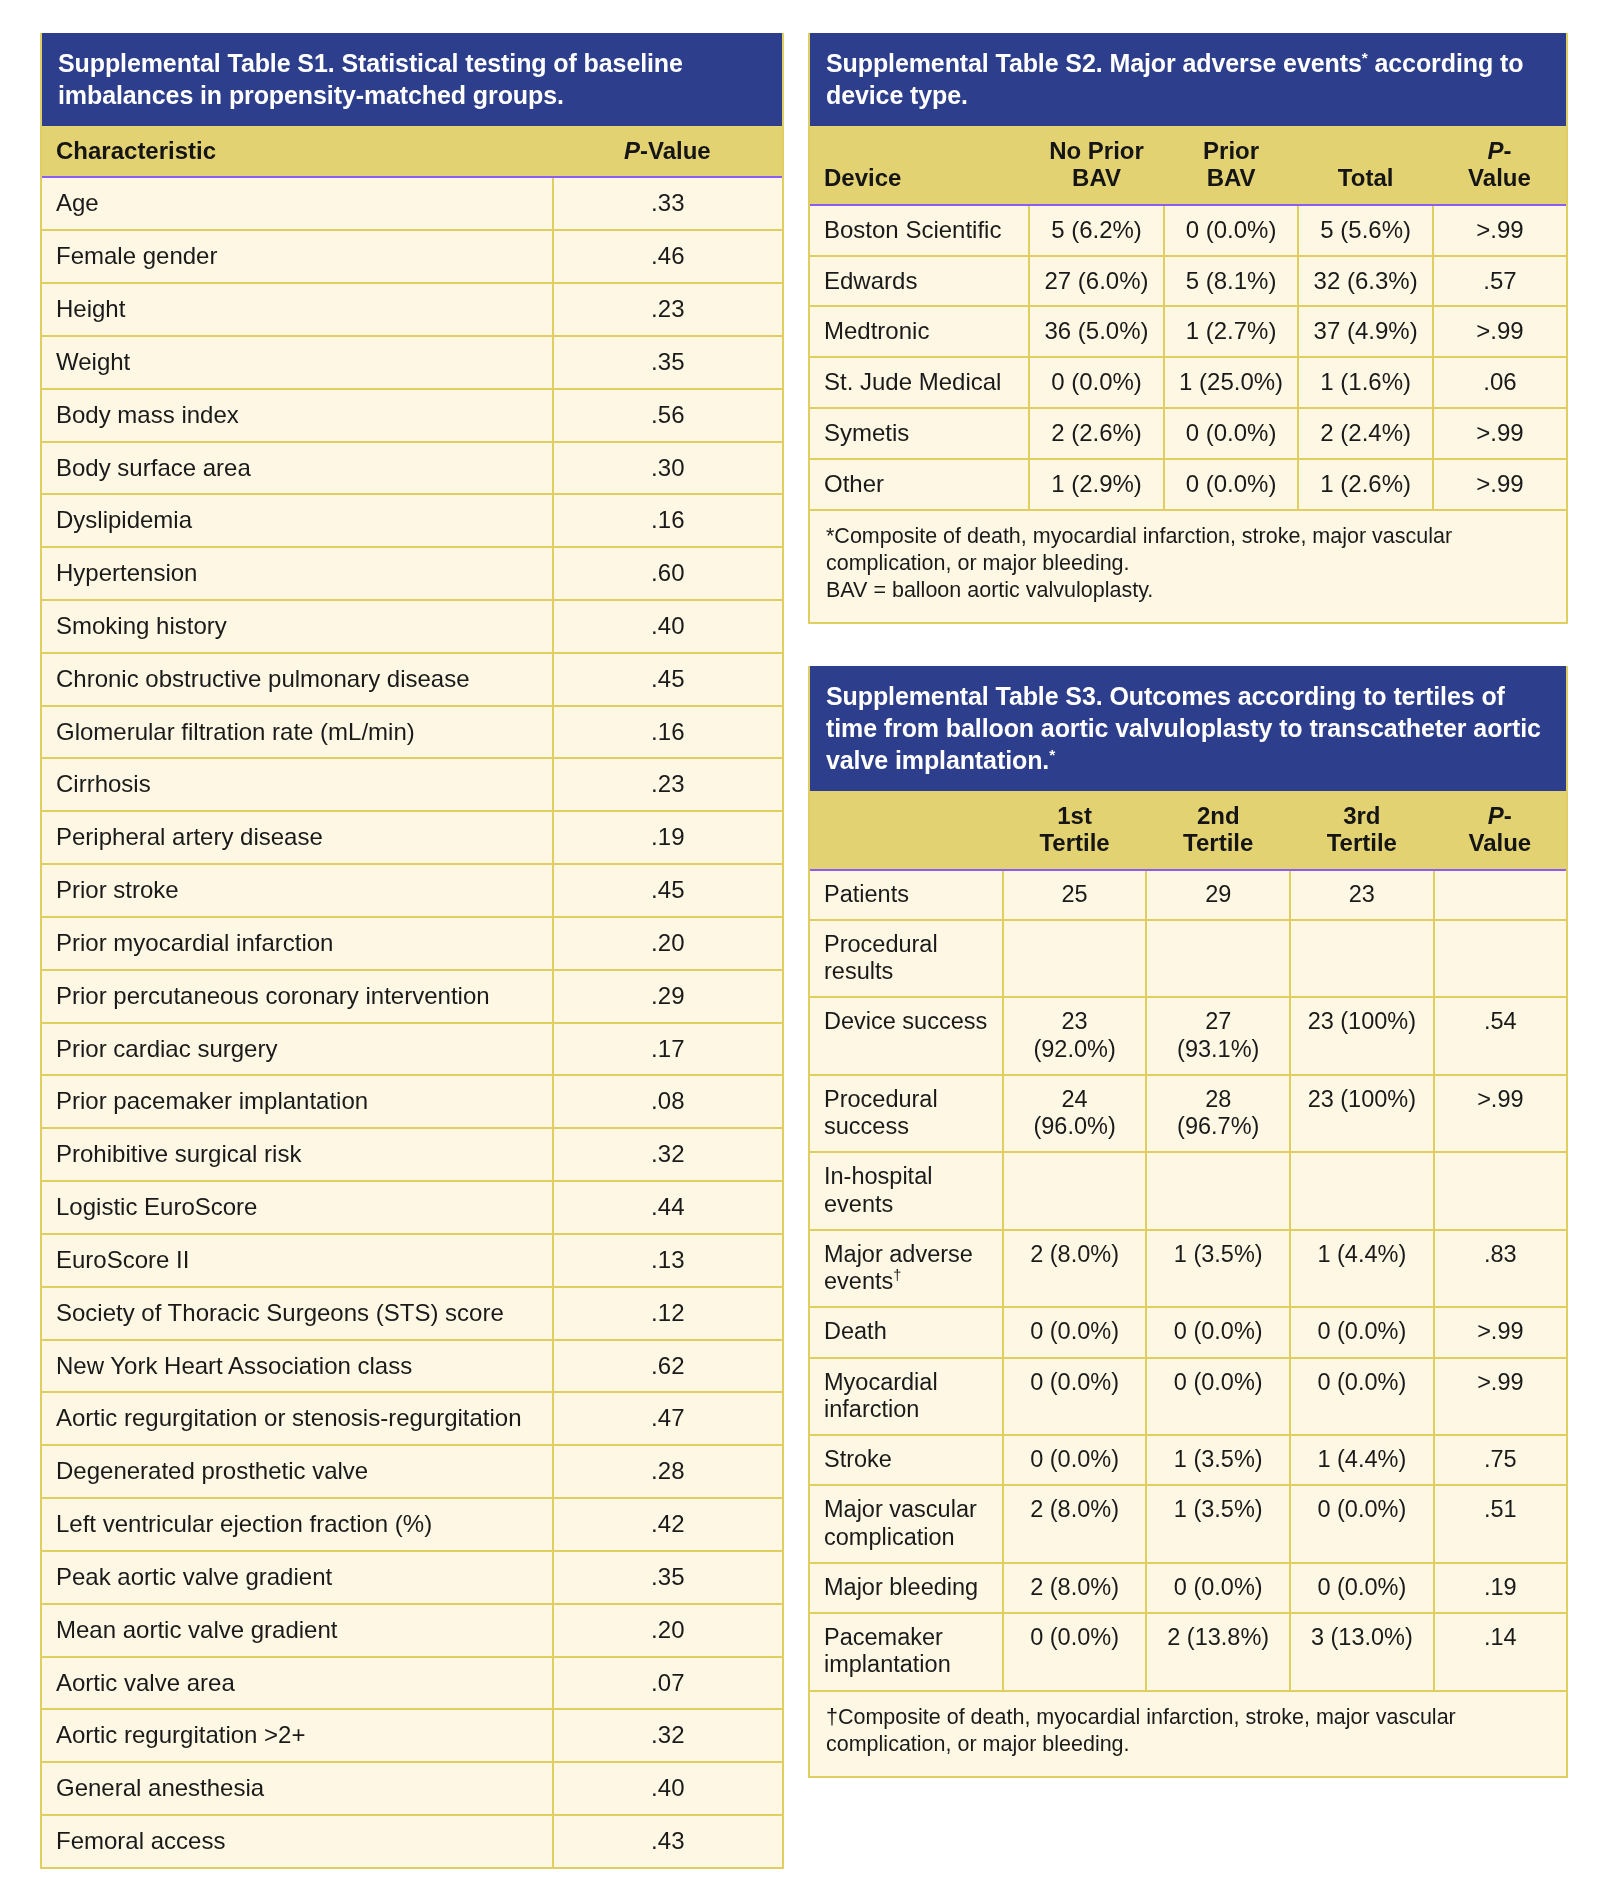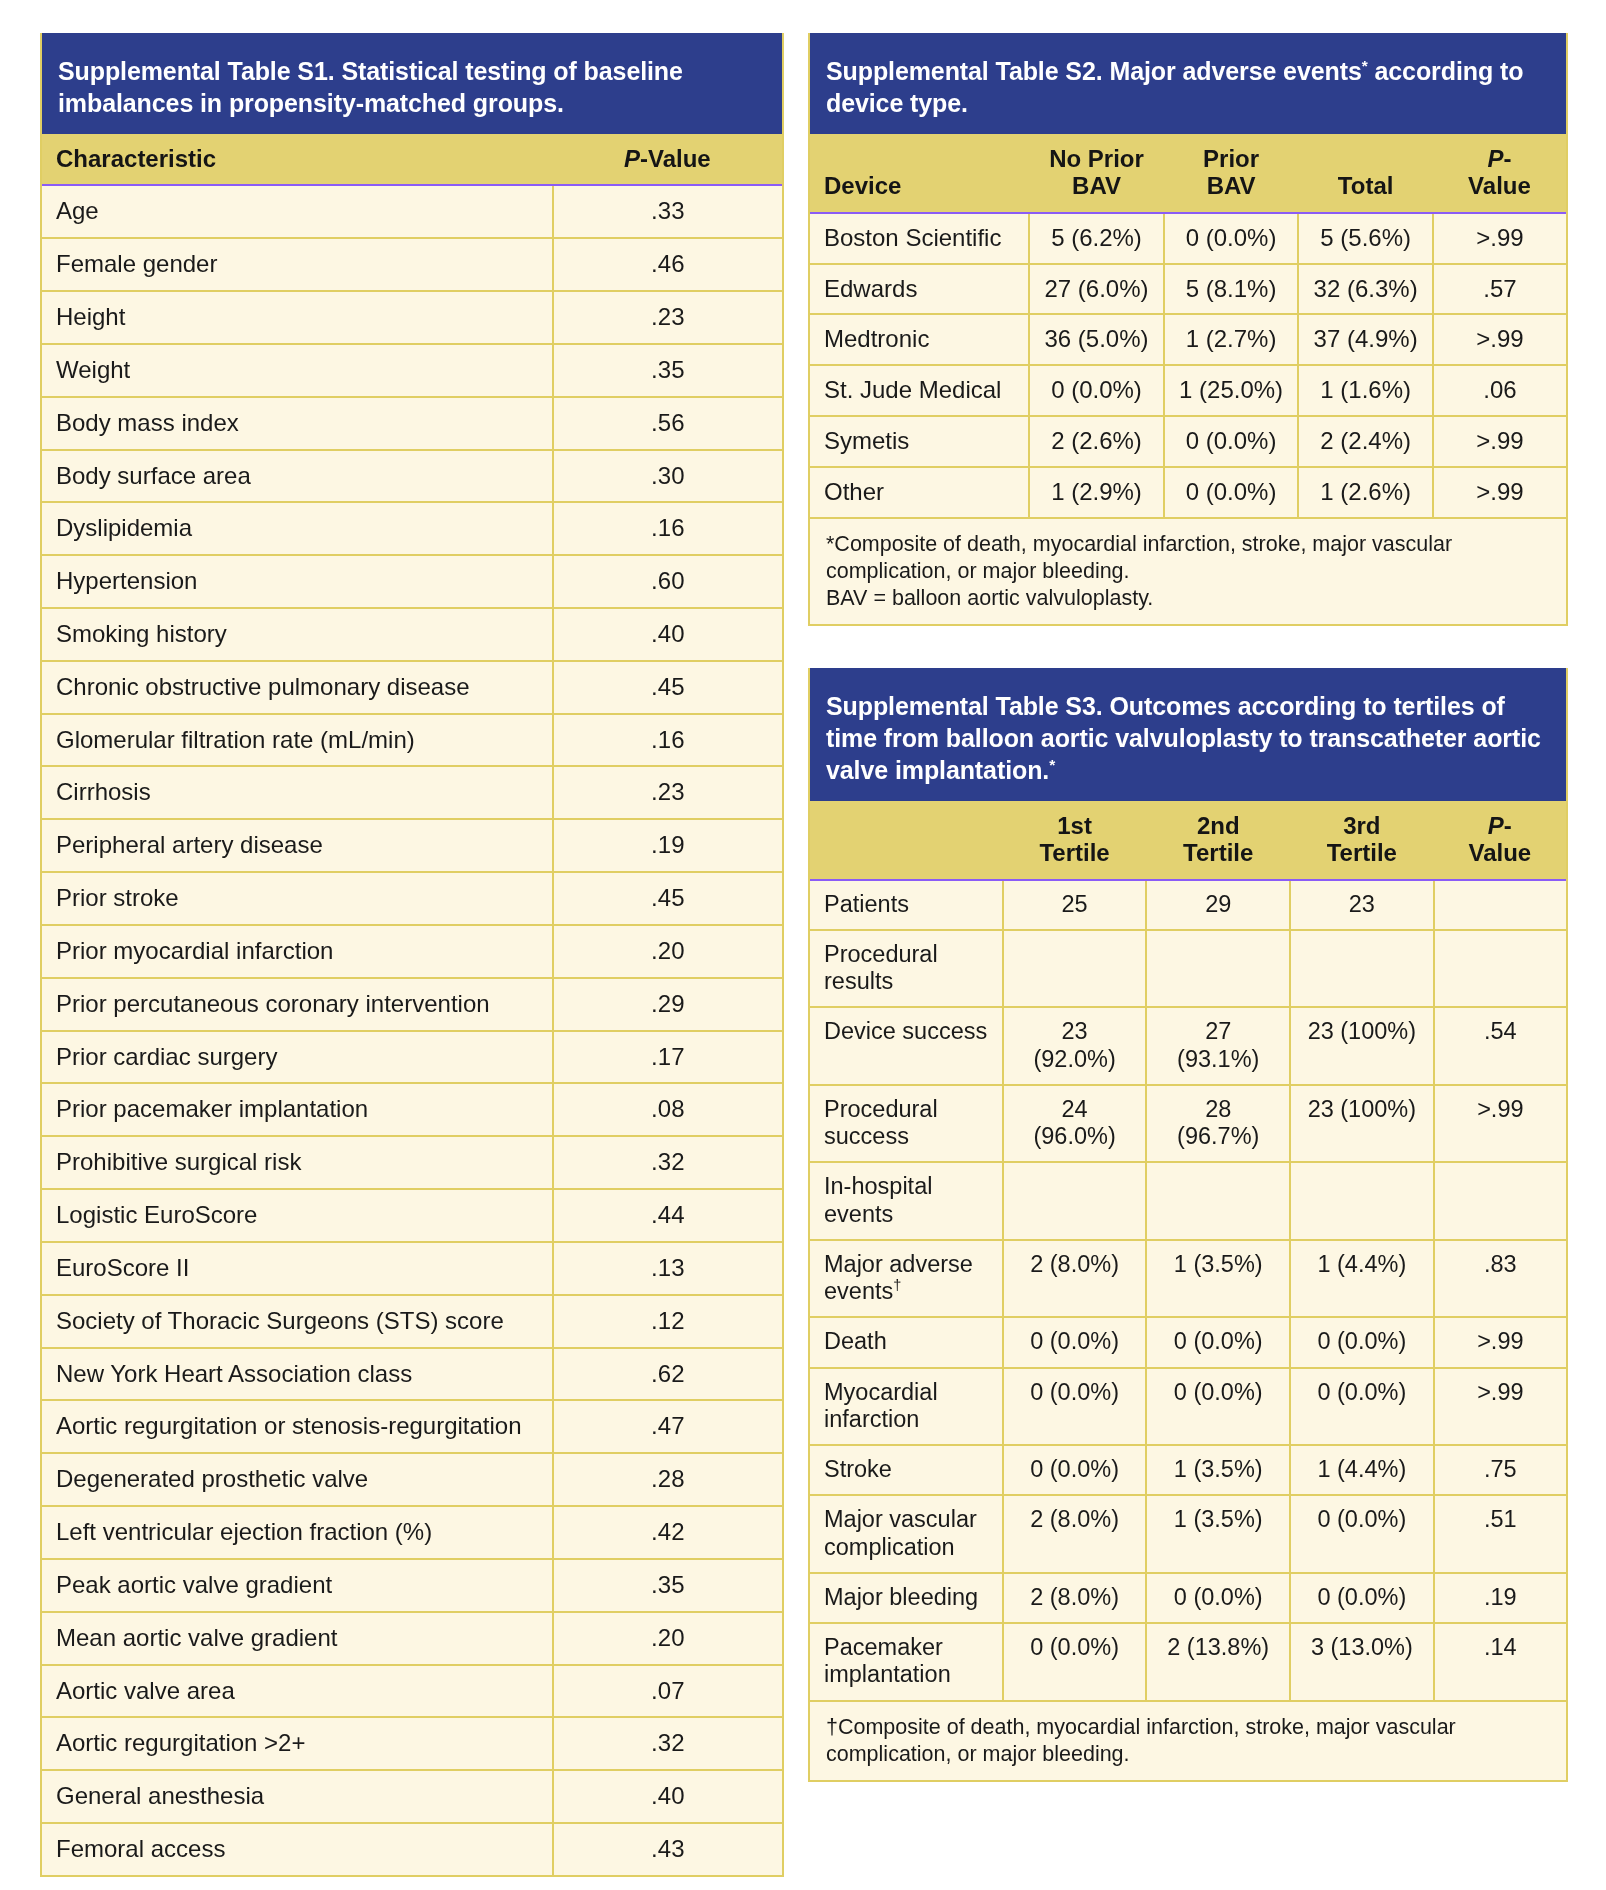--- a/index.html
+++ b/index.html
@@ -28,21 +28,21 @@
     border-top: none;
     background: #FDF7E3;
     margin-bottom: 42px;
   }
   .tbl-caption {
     background: #2D3E8C;
     color: #ffffff;
     font-weight: bold;
     font-size: 25px;
     line-height: 1.28;
-    padding: 22px 16px 15px 16px;
+    padding: 14px 16px 15px 16px;
     letter-spacing: -0.1px;
   }
   .tbl-caption sup { font-size: 0.62em; vertical-align: super; line-height: 0; }
 
   table { width: 100%; border-collapse: collapse; }
 
   thead th {
     background: #E3D272;
     color: #151515;
     font-weight: bold;
@@ -81,21 +81,21 @@
   
   .t3 col.c-lbl { width: 25.5%; }
   .t3 col.c-v   { width: 19%; }
   .t3 col.c-p   { width: 17.5%; }
   .t3 tbody td { font-size: 23.5px; }
 
   .footnote {
     font-size: 21.5px;
     color: #1a1a1a;
     line-height: 1.26;
-    padding: 12px 16px 12px 16px;
+    padding: 12px 16px 18px 16px;
     border-top: 2px solid #E0CE63;
   }
   .footnote p { margin: 0; }
 </style>
 </head>
 <body>
 
 <div class="page">
 
   <div class="col-left">

